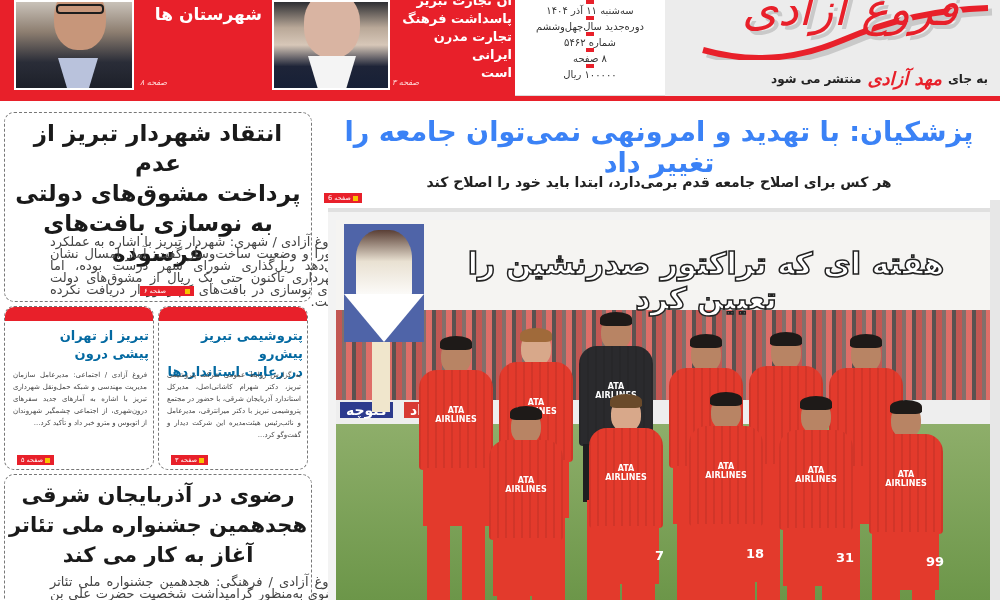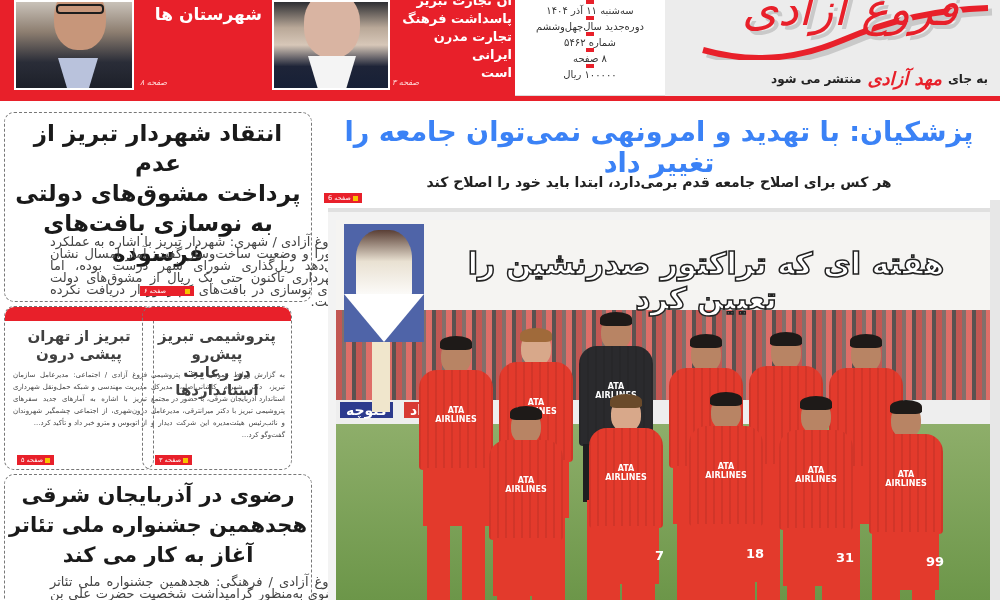--- a/index.html
+++ b/index.html
@@ -44,23 +44,23 @@
     .box-main { left: 4px; top: 8px; width: 308px; height: 190px; }
     .headline-l { position: absolute; direction: rtl; text-align: center; font-weight: bold; color: #1a1a1a; }
     .h-main { left: 8px; top: 14px; width: 300px; font-size: 23px; line-height: 30px; }
     .lead { position: absolute; direction: rtl; text-align: justify; font-size: 13px; line-height: 12px; color: #444; margin-left: 36px; }
     .lead-main { left: 14px; top: 132px; width: 292px; }
     .page-tag { position: absolute; height: 10px; padding: 0 4px; background: #e8202a; color: #fff; font-size: 6.5px; line-height: 10px; direction: rtl; display: flex; align-items: center; gap: 2px; }
     .page-tag .dot { width: 5px; height: 5px; background: #f6c400; display: inline-block; }
 
     .sub-box { position: absolute; top: 202px; width: 150px; height: 164px; border: 1.5px dashed #777; border-radius: 10px; overflow: hidden; }
     .sub-box.left { left: 4px; }
-    .sub-box.right { left: 142px; }
+    .sub-box.right { left: 158px; }
     .sub-box .red-cap { position: absolute; left: 0; top: 0; width: 100%; height: 14px; background: #e8202a; border-radius: 8px 8px 0 0; }
-    .sub-box .sub-title { position: absolute; left: 4px; top: 20px; width: 140px; direction: rtl; text-align: center; font-weight: bold; font-size: 15px; line-height: 18px; color: #404040; }
+    .sub-box .sub-title { position: absolute; left: 4px; top: 20px; width: 140px; direction: rtl; font-weight: bold; font-size: 13px; line-height: 18px; color: #0369a1; }
     .sub-box .sub-text { position: absolute; left: 8px; top: 62px; width: 134px; direction: rtl; text-align: justify; font-size: 7px; line-height: 12px; color: #444; }
     .sub-box .page-tag { left: 12px; top: 148px; }
 
     .box-bottom { left: 4px; top: 370px; width: 308px; height: 140px; }
     .h-bottom { left: 8px; top: 376px; width: 300px; font-size: 21px; line-height: 30px; }
     .lead-bottom { left: 14px; top: 472px; width: 292px; }
 
     
     .main-col { position: absolute; left: 322px; top: 104px; width: 678px; height: 496px; }
     .main-headline { position: absolute; left: 0; top: 12px; width: 674px; direction: rtl; text-align: center; font-size: 27px; font-weight: bold; color: #3b82f6; }

